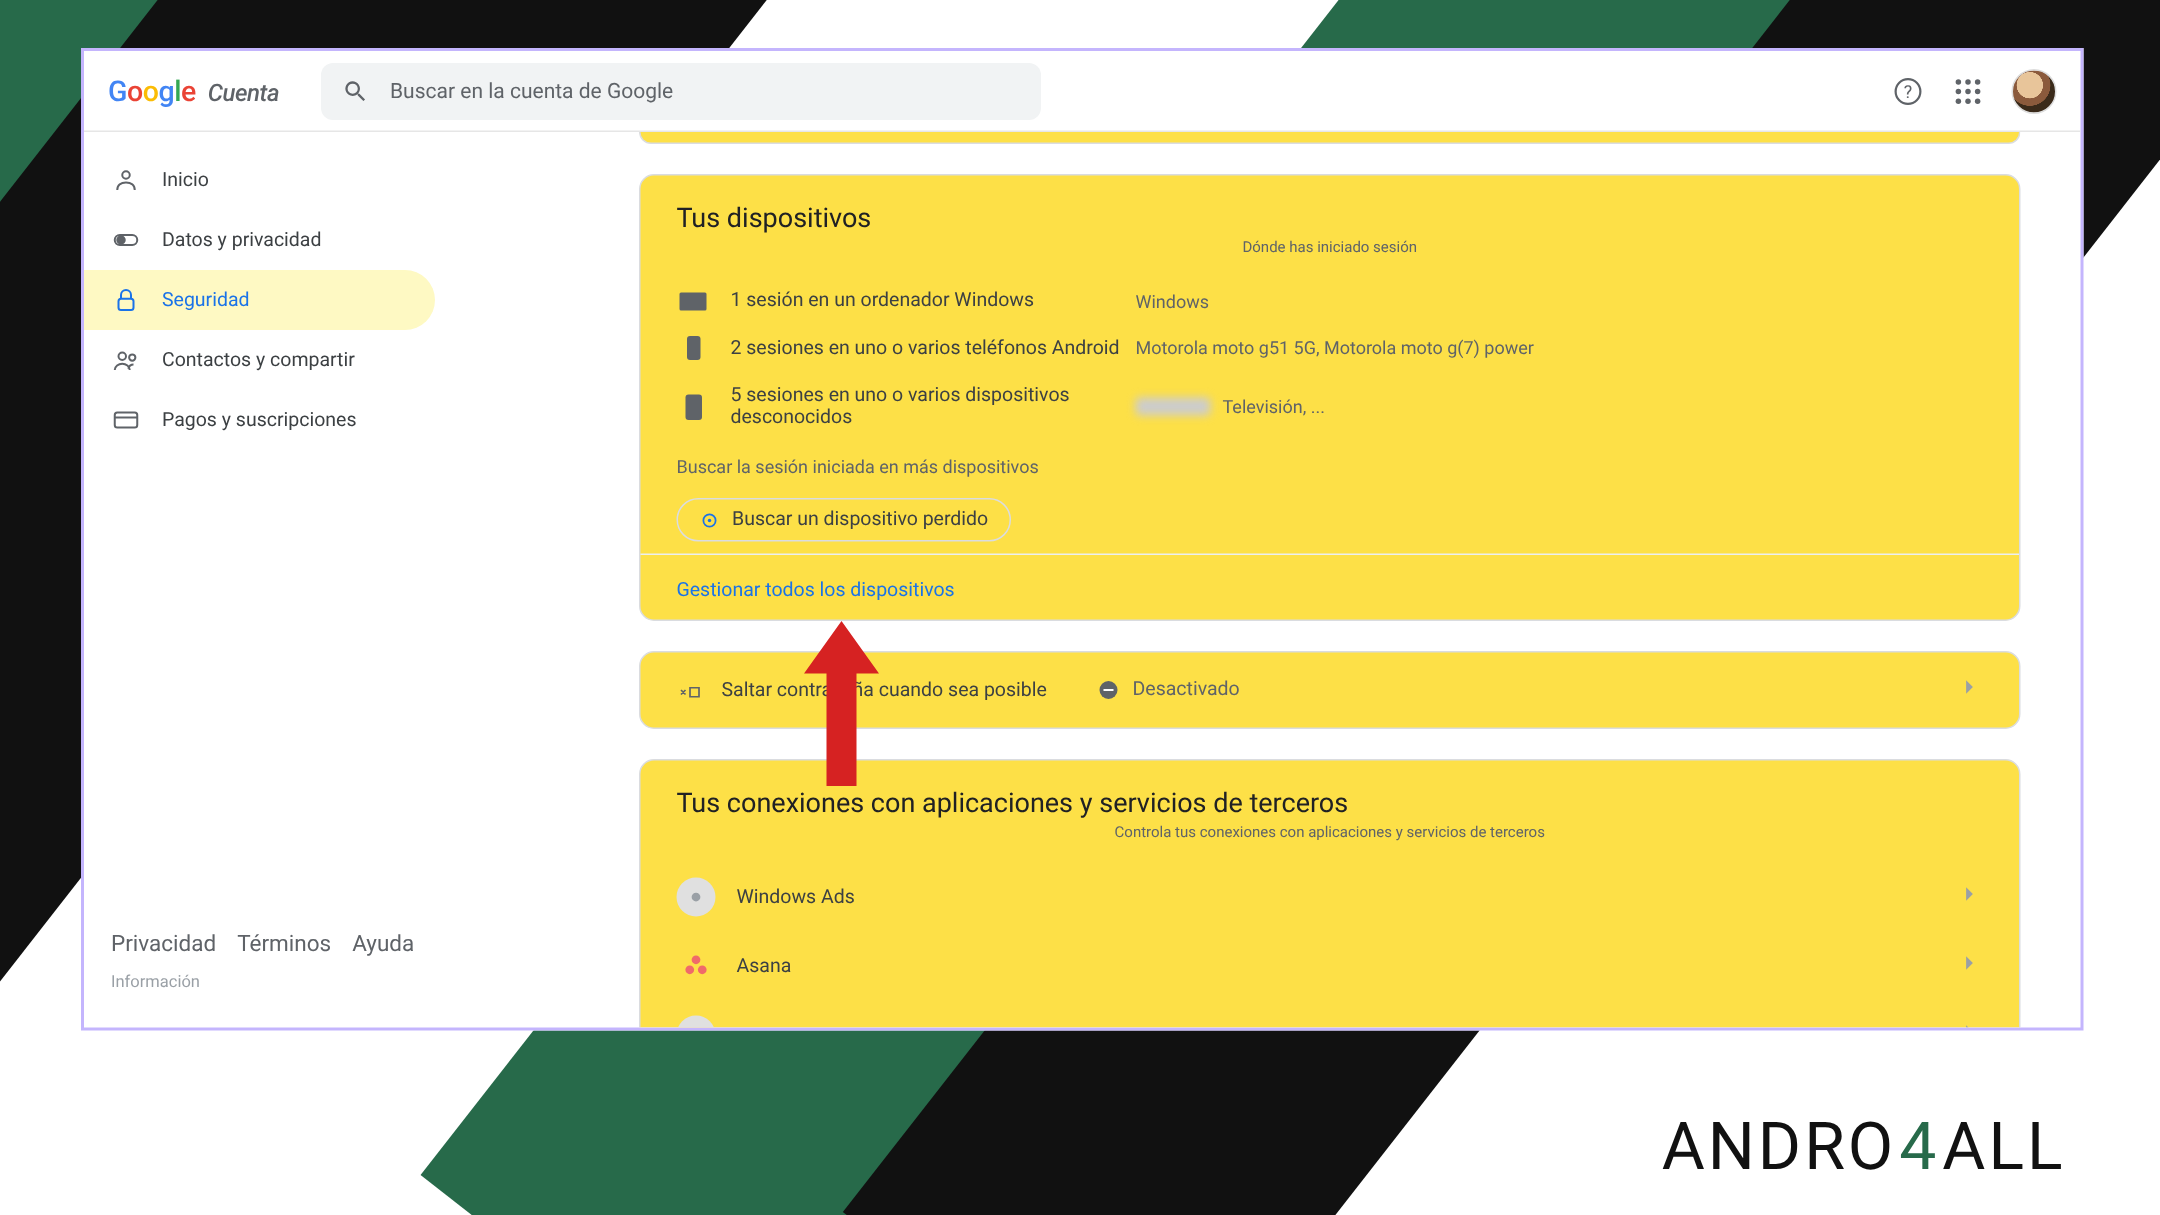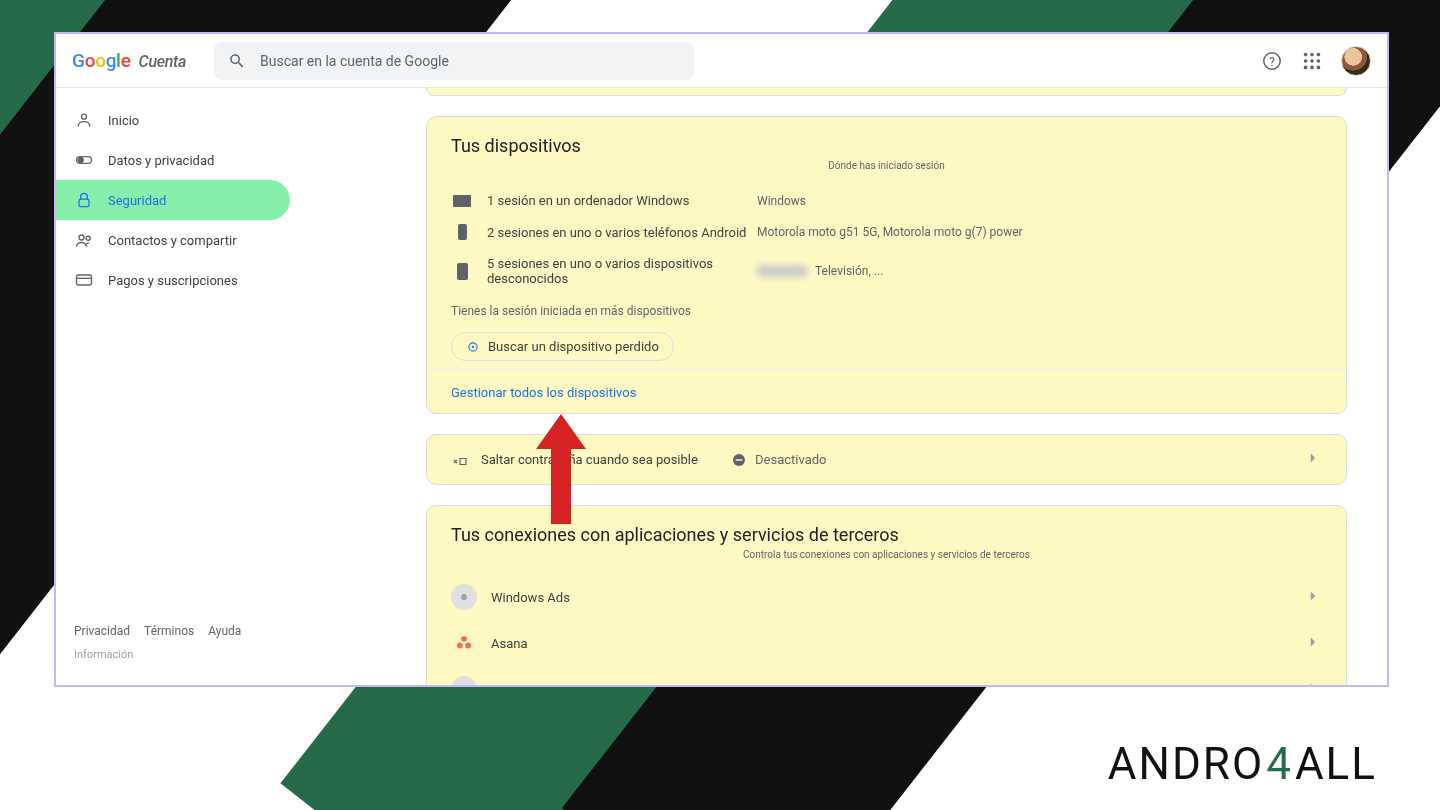--- a/index.html
+++ b/index.html
@@ -26,29 +26,29 @@
   .search svg { width:18px; height:18px; margin-right:14px; fill:#5f6368; }
   .spacer{flex:1}
   .top-icons { display:flex; align-items:center; gap:18px; }
   .top-icons svg { width:22px; height:22px; fill:#5f6368; }
   .avatar { width:30px; height:30px; border-radius:50%; background:radial-gradient(circle at 40% 35%, #e8c59a 0 35%, #8b5a3c 36% 55%, #3a2a1a 56% 100%); border:1px solid #ddd; }
 
   .body { display:flex; height:calc(100% - 54px); }
   .sidebar { width:260px; padding:12px 0; display:flex; flex-direction:column; }
   .navitem { display:flex; align-items:center; height:40px; padding:0 18px; color:#3c4043; font-size:13px; cursor:pointer; border-radius:0 20px 20px 0; margin-right:26px; gap:14px; }
   .navitem svg { width:20px; height:20px; fill:none; stroke:#5f6368; stroke-width:1.6; }
-  .navitem.active { background:#86efac; color:#1a73e8; }
+  .navitem.active { background:#fef9c3; color:#1a73e8; }
   .navitem.active svg { stroke:#1a73e8; }
   .nav-divider { height:22px; }
-  .footer-links { margin-top:auto; padding:0 18px 6px; font-size:12px; color:#5f6368; display:flex; gap:14px; flex-wrap:wrap;text-align:center; }
+  .footer-links { margin-top:auto; padding:0 18px 6px; font-size:15px; color:#5f6368; display:flex; gap:14px; flex-wrap:wrap;text-align:center; }
   .footer-links a { color:#5f6368; text-decoration:none; }
   .footer-sub { padding:4px 18px 12px; font-size:11px; color:#9aa0a6; }
 
   .main { flex:1; padding:0 40px 0 110px; overflow:hidden; }
-  .card { border:1px solid #dadce0; border-radius:10px; background:#fef9c3; margin-bottom:20px; }
+  .card { border:1px solid #dadce0; border-radius:10px; background:#fde047; margin-bottom:20px; }
   .card-cut-top { border-top:none; border-top-left-radius:0; border-top-right-radius:0; height:8px; }
   .card-body { padding:18px 24px 8px; }
   .card-title { font-size:18px; color:#202124; font-weight:400; margin-bottom:4px; }
   .card-sub { font-size:10px; color:#5f6368; margin-bottom:14px;text-align:center; }
   .dev-row { display:flex; align-items:center; padding:8px 0; font-size:13px; color:#3c4043; }
   .dev-ic { width:22px; display:flex; justify-content:center; margin-right:14px; }
   .dev-ic .shape { background:#5f6368; }
   .dev-text { width:270px; }
   .dev-info { color:#5f6368; font-size:12px; display:flex; align-items:center; gap:8px; }
   .blur { filter:blur(3px); background:#ccc; width:50px; height:12px; border-radius:3px; }
@@ -191,21 +191,21 @@
             <div class="dev-ic">
                 <div class="shape" style="width:11px;height:17px;border-radius:2px"></div>
               </div>
             <div class="dev-text">5 sesiones en uno o varios dispositivos desconocidos</div>
             <div class="dev-info">
                 <span class="blur"></span>
                 <span>Televisión, ...</span>
               </div>
           </div>
 
-          <div class="note">Tienes la sesión iniciada en más dispositivos</div>
+          <div class="note">Buscar la sesión iniciada en más dispositivos</div>
           <div class="chip">
             <svg width="14" height="14" viewBox="0 0 24 24">
                 <circle cx="12" cy="12" r="7" fill="none" stroke="#1a73e8" stroke-width="2"></circle>
                 <circle cx="12" cy="12" r="2" fill="#1a73e8"></circle>
               </svg>
             <span>Buscar un dispositivo perdido</span>
           </div>
         </div>
         <div class="card-footer">
           <span class="link">Gestionar todos los dispositivos</span>

